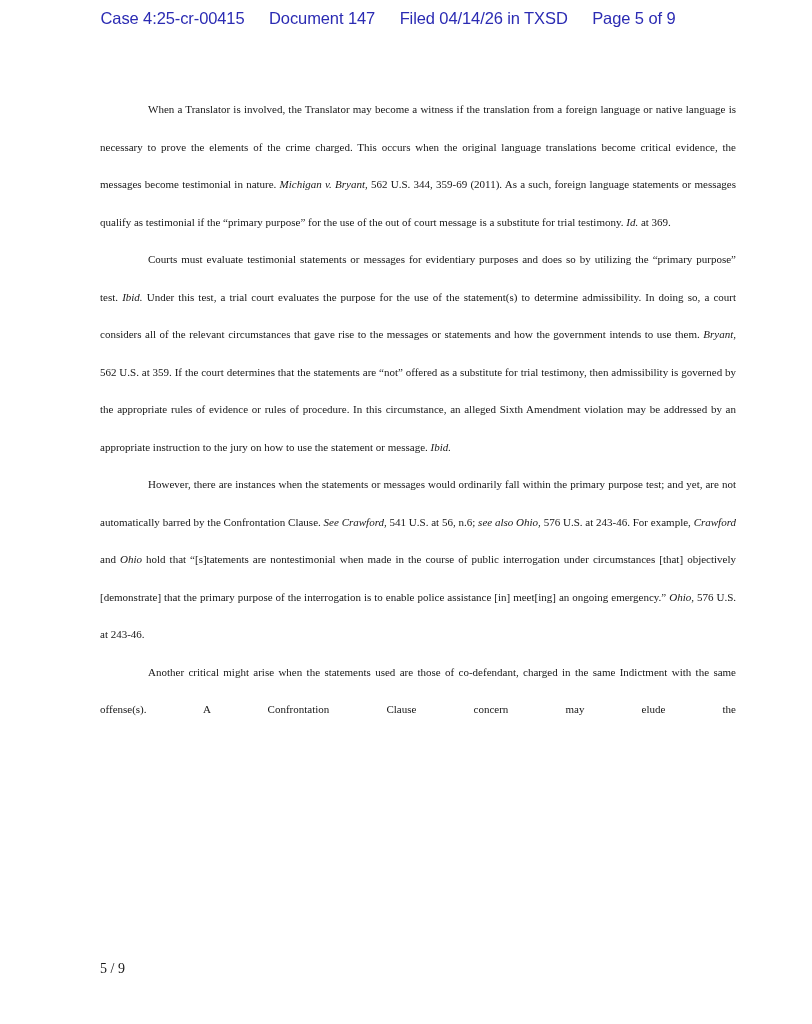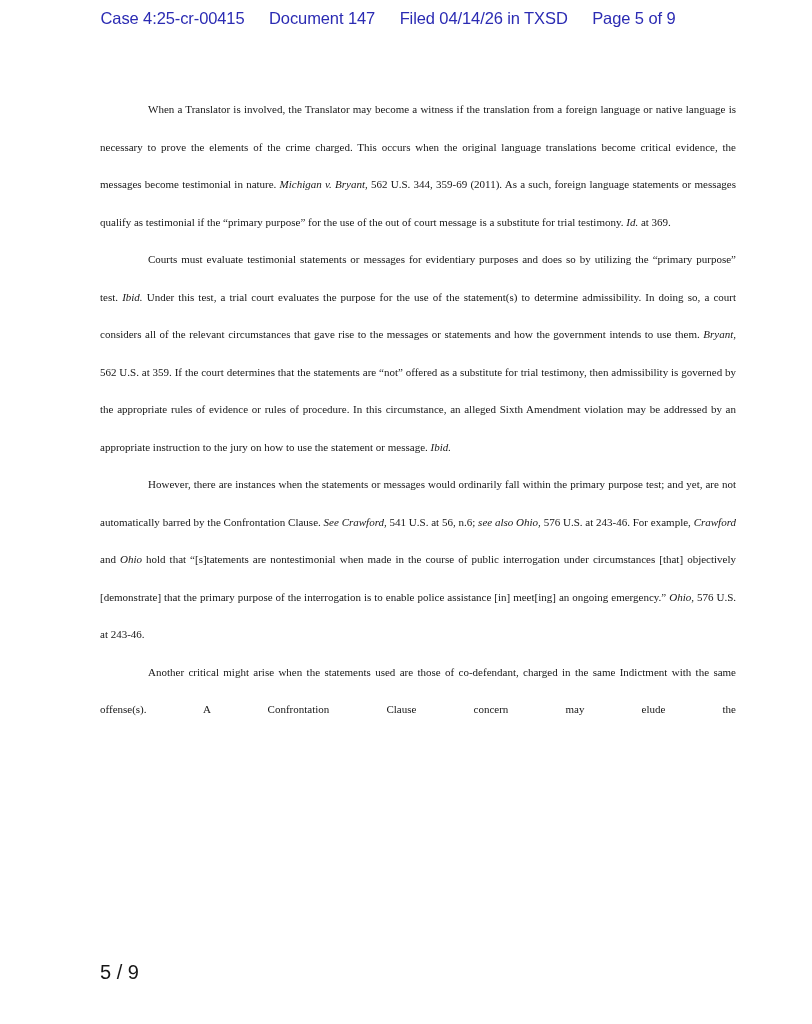--- a/index.html
+++ b/index.html
@@ -56,22 +56,22 @@
     .body-text p.last-line-left {
       text-align-last: left;
     }
     .body-text i {
       font-style: italic;
     }
     .page-number {
       position: absolute;
       left: 100px;
       top: 961px;
-      font-family: Liberation Sans, sans-serif;
-      font-size: 20px;
+      font-family: Liberation Serif, serif;
+      font-size: 14px;
       color: #161616;
     }
   </style>
 </head>
 <body>
 
 <div class="page">
   <div class="ecf-header">
     <span>Case 4:25-cr-00415</span>
     <span>Document 147</span>

